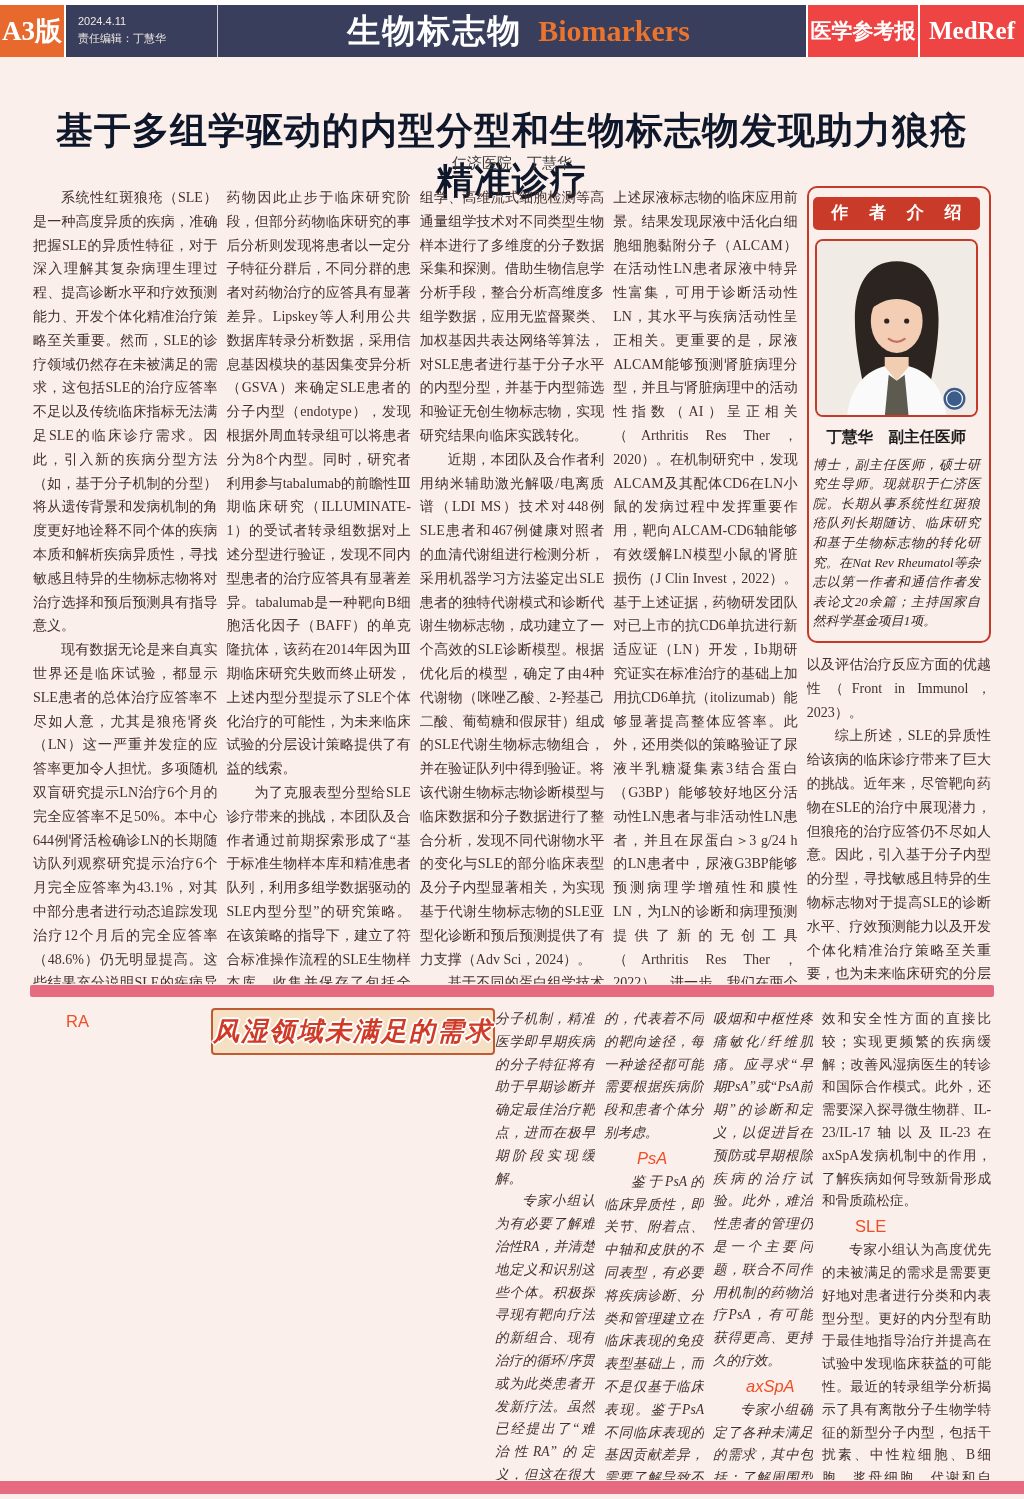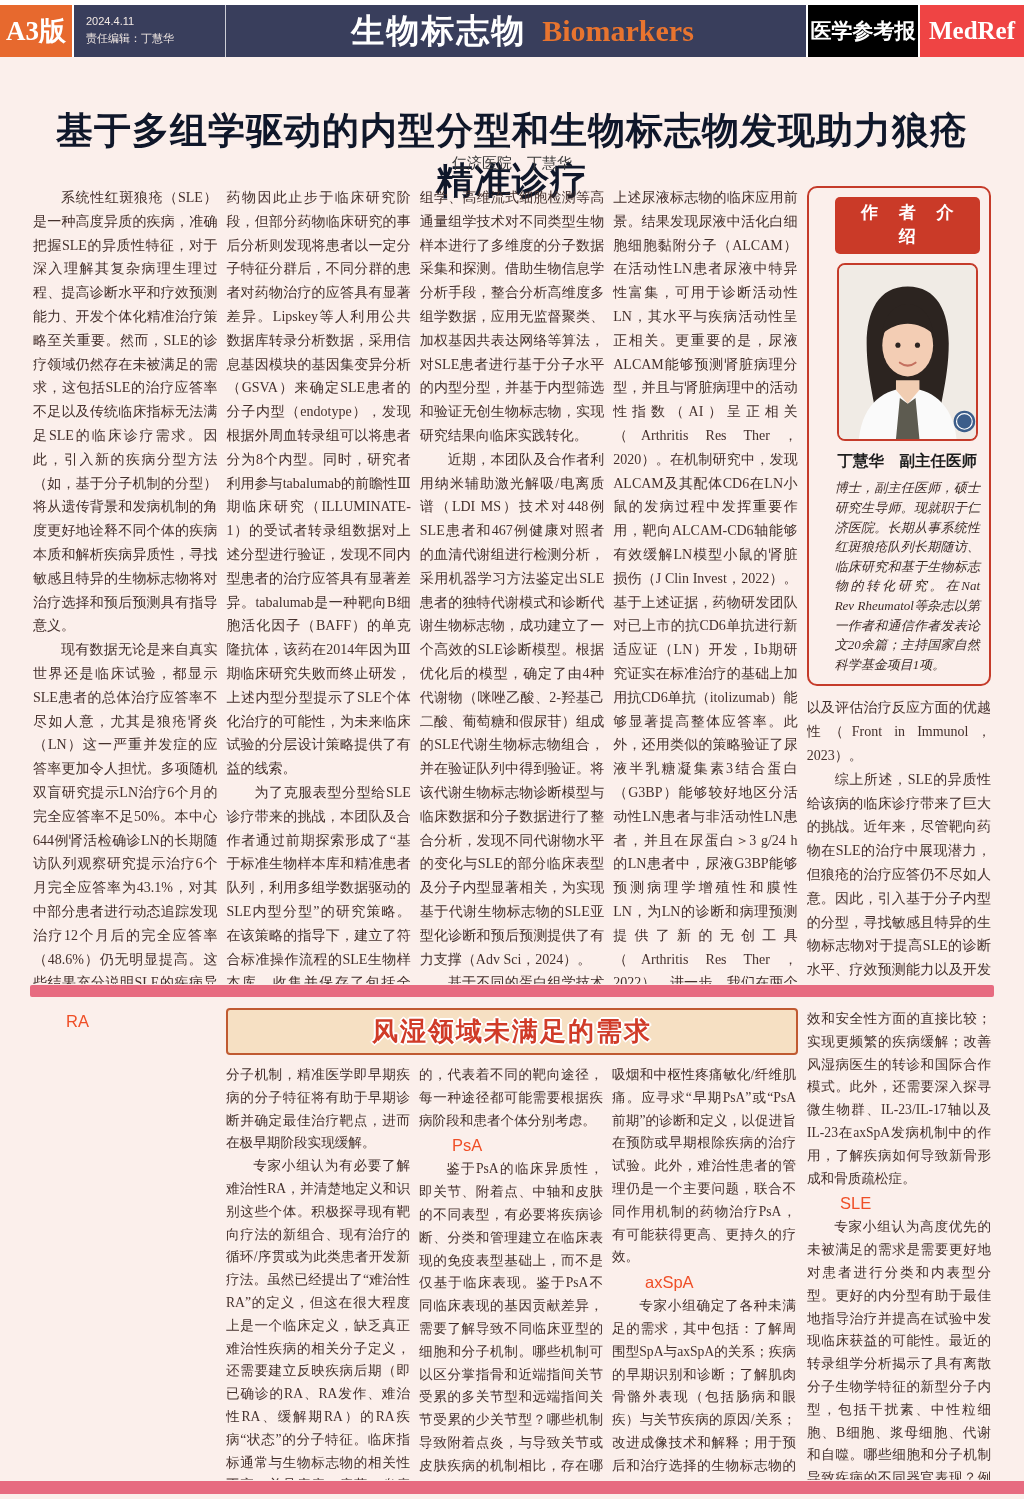--- a/index.html
+++ b/index.html
@@ -9,33 +9,33 @@
     background:#fbefeb;
     overflow:hidden;
     font-family:"Liberation Serif","DejaVu Serif",serif;
     color:#44302c;
   }
   .topstrip { position:absolute; top:0; left:0; right:0; height:5px; background:#ffffff; }
 
   
   .masthead { position:absolute; top:5px; left:0; right:0; height:52px; display:flex; }
   .mh-edition {
-    width:74px; background:#e7692e; color:#fff; display:flex; align-items:center; justify-content:center;
+    width:66px; background:#e7692e; color:#fff; display:flex; align-items:center; justify-content:center;
     font-weight:bold; font-size:27px; font-family:"Liberation Serif",serif; border-right:2px solid #fff;
   }
   .mh-left {
     width:152px; background:#393e5c; color:#f2e9e4; padding:8px 0 0 12px;
     font-family:"Liberation Sans",sans-serif; font-size:11px; line-height:17px;
     border-right:1px solid rgba(255,255,255,.75);
   }
   .mh-center { flex:1; background:#393e5c; display:flex; align-items:center; justify-content:center; gap:16px; }
   .mh-title-cn { color:#fff; font-weight:bold; font-size:33px; font-family:"Liberation Sans",sans-serif; letter-spacing:2px;margin-left:13px; }
   .mh-title-en { color:#e8742f; font-weight:bold; font-size:30px; font-family:"Liberation Serif",serif; }
   .mh-paper-cn {
-    width:114px; background:#000000; color:#fff; display:flex; align-items:center; justify-content:center;
+    width:114px; background:#ef4444; color:#fff; display:flex; align-items:center; justify-content:center;
     font-weight:bold; font-size:21px; font-family:"Liberation Sans",sans-serif; border-left:2px solid #fff; border-right:2px solid #fff;
   }
   .mh-paper-en {
     width:104px; background:#ef4444; color:#fff; display:flex; align-items:center; justify-content:center;
     font-weight:bold; font-size:25px; font-family:"Liberation Serif",serif;
   }
 
   
   .a1-title {
     position:absolute; top:106px; left:40px; right:40px; text-align:center;
@@ -44,40 +44,40 @@
   }
   .a1-byline { position:absolute; top:154px; left:0; right:0; text-align:center; font-size:15px; color:#3a3a3a; font-family:"Liberation Sans",sans-serif; }
 
   .cols1 { position:absolute; top:186px; left:33px; right:33px; height:798px; display:flex; gap:9px; overflow:hidden; }
   .col { flex:1; overflow:hidden; font-size:14px; line-height:23.8px; text-align:justify; }
   .col p { text-align:justify; }
   .indent { text-indent:2em; }
 
   
   .authorbox {
-    border:2px solid #c53b2a; border-radius:10px; padding:9px 9px 10px 26px; margin-bottom:10px;
+    border:2px solid #c53b2a; border-radius:10px; padding:9px 9px 10px 4px; margin-bottom:10px;
   }
   .ab-head {
     background:#ca3a28; color:#fff; text-align:center; font-weight:bold; font-size:17px;
     letter-spacing:8px; padding:4px 0 5px 8px; border-radius:5px; font-family:"Liberation Sans",sans-serif;
   }
   .ab-photo {
     margin:9px 2px 8px 2px; height:178px; border:2px solid #c53b2a; border-radius:8px; overflow:hidden; background:#efe9e3;
   }
   .ab-photo svg { display:block; width:100%; height:100%; }
   .ab-name { text-align:center; font-weight:bold; font-size:15.5px; color:#1d1d1d; margin:2px 0 6px 0; font-family:"Liberation Sans",sans-serif; }
   .ab-bio { font-size:13px; line-height:19.6px; font-style:italic; text-align:justify; color:#3b2a26; }
 
   .rosebar1 { position:absolute; top:985px; left:30px; right:30px; height:12px; background:#e76b80; border-radius:2px; }
   .rosebar2 { position:absolute; top:1481px; left:0; right:0; height:13px; background:#e76b80; }
 
   
   .bottom { position:absolute; top:1008px; left:33px; right:33px; height:472px; display:flex; gap:9px; overflow:hidden; }
   .bcol { width:184px; overflow:hidden; font-size:13.6px; line-height:22.8px; text-align:justify; }
-  .bmiddle { flex:1; display:flex; flex-direction:column; }
+  .bmiddle { flex:1; display:flex; flex-direction:row;font-style:italic; }
   .a2-header {
     height:47px; background:#f6e0c3; border:2px solid #c05a31; border-radius:4px;
     display:flex; align-items:center; justify-content:center; margin-bottom:9px;
   }
   .a2-title {
     color:#d03b28; font-weight:bold; font-size:26px; letter-spacing:2px; font-family:"Liberation Sans",sans-serif;
     text-shadow:-1px -1px 0 #fff, 1px -1px 0 #fff, -1px 1px 0 #fff, 1px 1px 0 #fff, 0 2px 0 #fff, 0 -2px 0 #fff, 2px 0 0 #fff, -2px 0 0 #fff;
   }
   .bmidcols { flex:1; display:flex; gap:9px; overflow:hidden; }
   .subhead {

